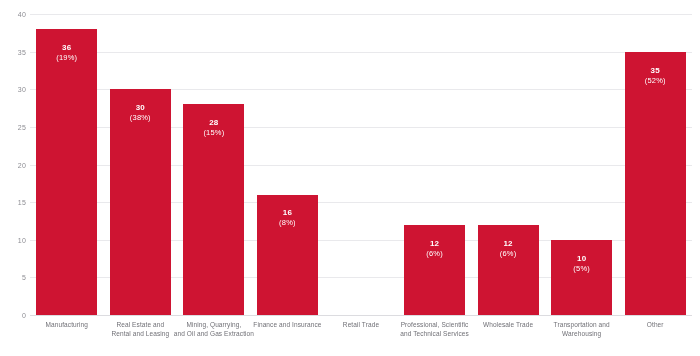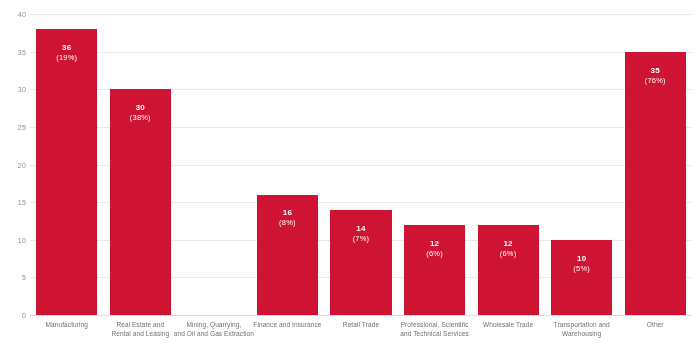--- a/index.html
+++ b/index.html
@@ -152,36 +152,36 @@
         </div>
       </div>
       <div class="bar-slot" style="left: 73.5556px; width: 73.5556px;">
         <div class="bar" title="30" style="height: 225.75px; background: rgb(206, 20, 50);">
           <div class="bar-label" style="top: 14px;">
             <span class="val">30</span>
             <span class="pct">(38%)</span>
           </div>
         </div>
       </div>
+      <div class="bar-slot" style="left: 147.111px; width: 73.5556px;">
+        <div class="bar" title="28" style="height: 210.7px; background: rgb(206, 20, 50);">
+          <div class="bar-label" style="top: 14px;">
+            <span class="val">28</span>
+            <span class="pct">(15%)</span>
+          </div>
+        </div>
+      </div>
       <div class="bar-slot" style="left: 220.667px; width: 73.5556px;">
         <div class="bar" title="16" style="height: 120.4px; background: rgb(206, 20, 50);">
           <div class="bar-label" style="top: 13px;">
             <span class="val">16</span>
             <span class="pct">(8%)</span>
           </div>
         </div>
       </div>
-      <div class="bar-slot" style="left: 294.222px; width: 73.5556px;">
-        <div class="bar" title="14" style="height: 105.35px; background: rgb(206, 20, 50);">
-          <div class="bar-label" style="top: 14px;">
-            <span class="val">14</span>
-            <span class="pct">(7%)</span>
-          </div>
-        </div>
-      </div>
       <div class="bar-slot" style="left: 367.778px; width: 73.5556px;">
         <div class="bar" title="12" style="height: 90.3px; background: rgb(206, 20, 50);">
           <div class="bar-label" style="top: 14px;">
             <span class="val">12</span>
             <span class="pct">(6%)</span>
           </div>
         </div>
       </div>
       <div class="bar-slot" style="left: 441.333px; width: 73.5556px;">
         <div class="bar" title="12" style="height: 90.3px; background: rgb(206, 20, 50);">
@@ -196,21 +196,21 @@
           <div class="bar-label" style="top: 14px;">
             <span class="val">10</span>
             <span class="pct">(5%)</span>
           </div>
         </div>
       </div>
       <div class="bar-slot" style="left: 588.444px; width: 73.5556px;">
         <div class="bar" title="35" style="height: 263.375px; background: rgb(206, 20, 50);">
           <div class="bar-label" style="top: 14px;">
             <span class="val">35</span>
-            <span class="pct">(76%)</span>
+            <span class="pct">(52%)</span>
           </div>
         </div>
       </div>
     </div>
 
   <div class="xlabels" id="xlabels">
       <div class="xlabel" style="left: -13.24px; width: 100.036px;">
         <div>Manufacturing</div>
       </div>
       <div class="xlabel" style="left: 60.3156px; width: 100.036px;">

